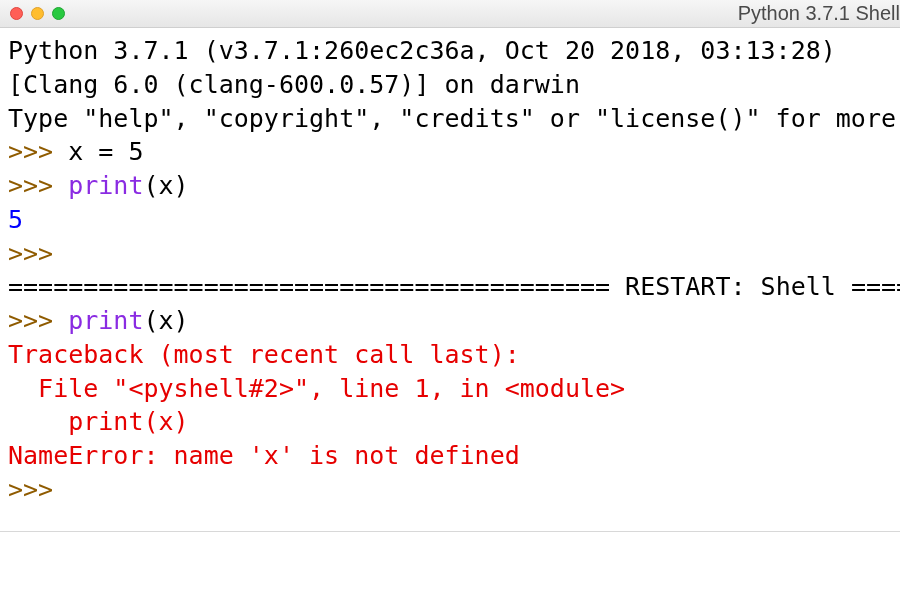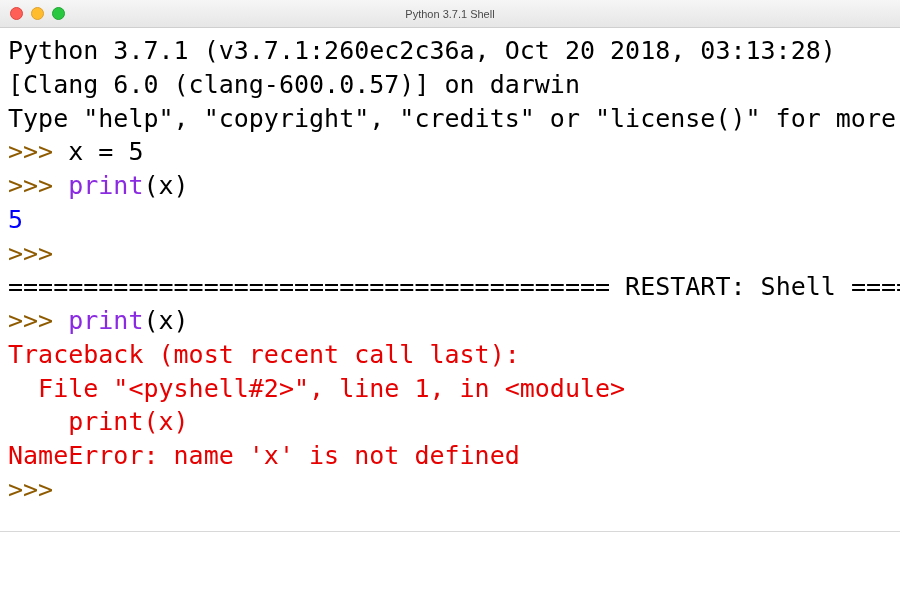--- a/index.html
+++ b/index.html
@@ -27,23 +27,23 @@
       width: 13px;
       height: 13px;
       border-radius: 50%;
     }
     .tl-close { background: #ff5f57; border: 0.5px solid #e1453e; }
     .tl-min   { background: #ffbd2e; border: 0.5px solid #e0a028; }
     .tl-max   { background: #28c940; border: 0.5px solid #1fa532; }
     .title {
       position: absolute;
       left: 0; right: 0;
-      text-align: center;
+      text-align: right;
       font-family: -apple-system, "Helvetica Neue", Arial, sans-serif;
-      font-size: 11px;
+      font-size: 20px;
       color: #4a4a4a;
       font-weight: 400;
     }
     .shell {
       padding: 6px 6px 6px 8px;
       font-size: 25px;
       line-height: 1.35;
       white-space: pre;
       color: #000;
       letter-spacing: 0px;

